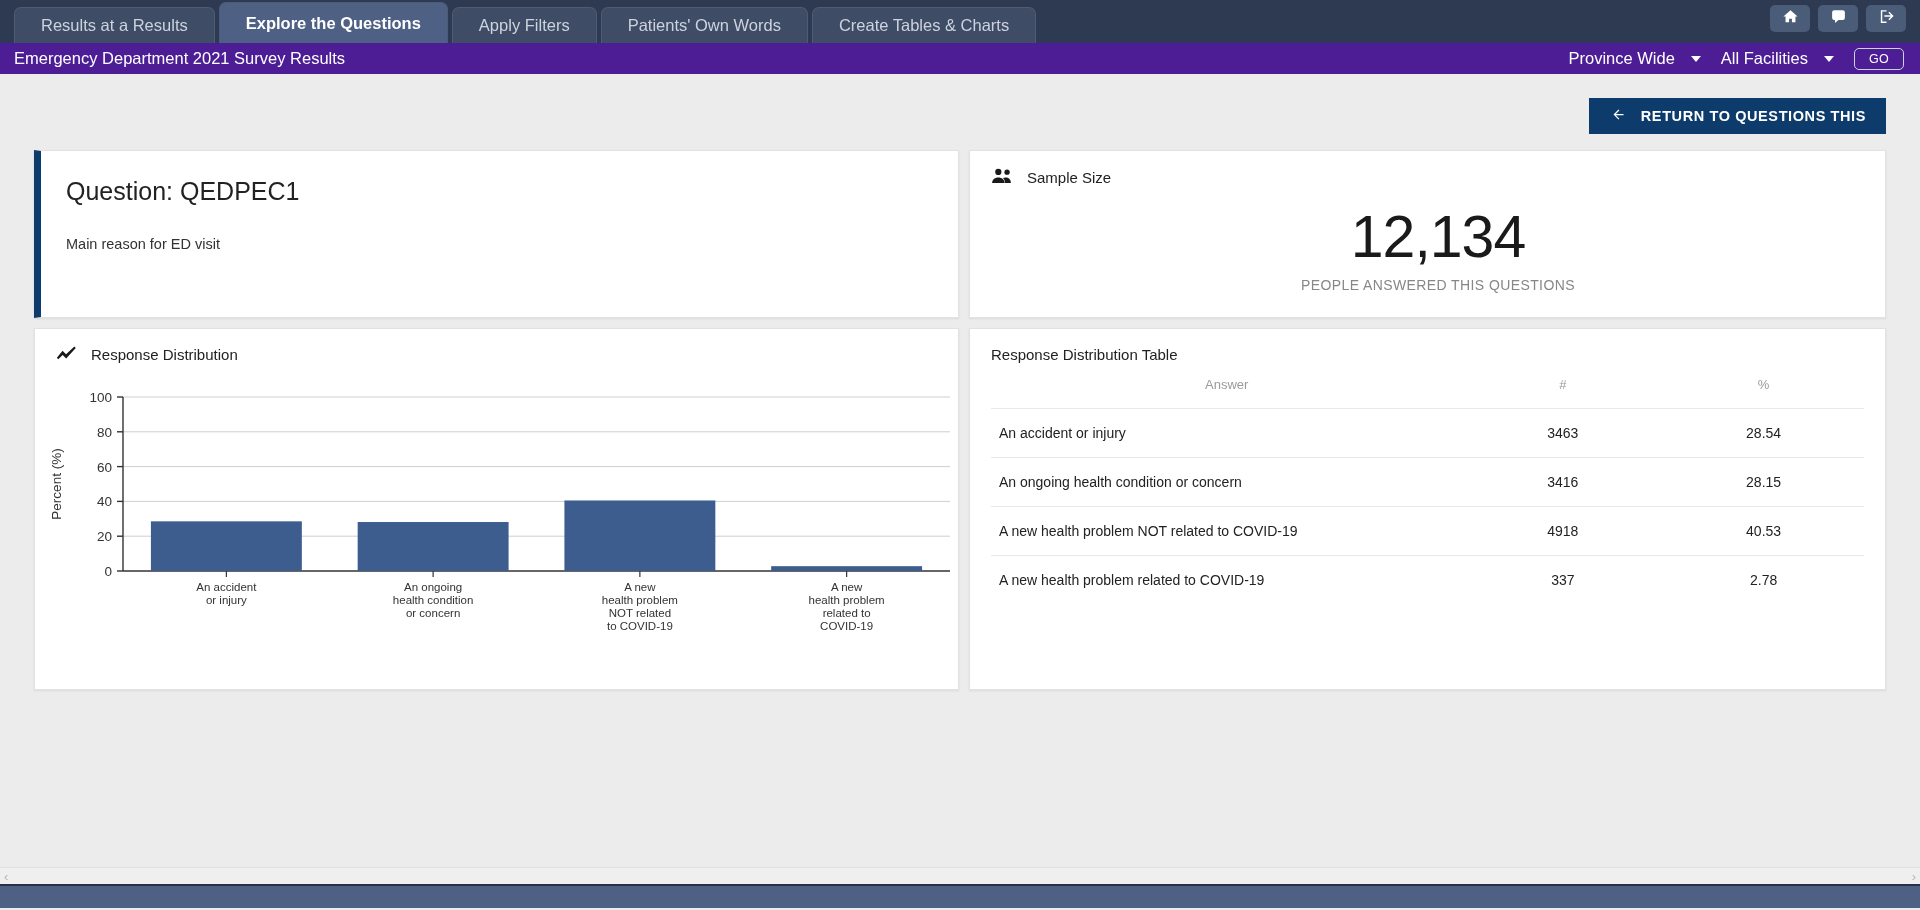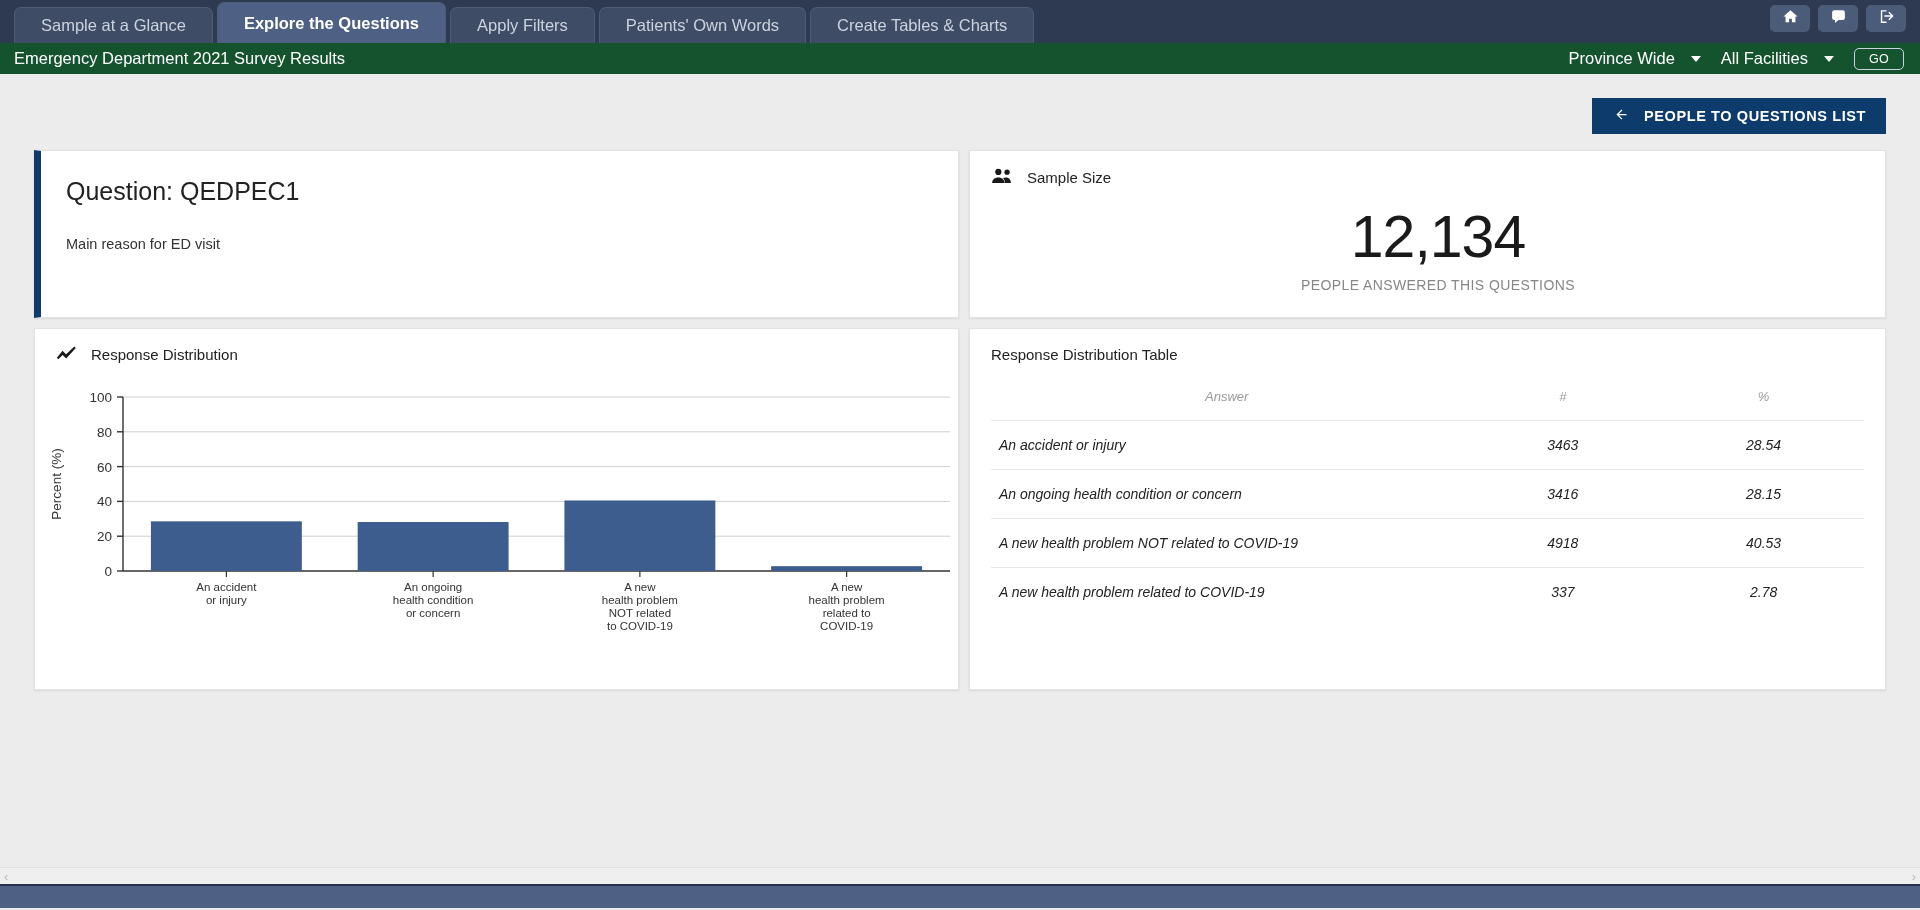--- a/index.html
+++ b/index.html
@@ -56,21 +56,21 @@
     background: #4b5c79;
     border-radius: 5px;
     display: flex; align-items: center; justify-content: center;
     cursor: pointer;
   }
   .icon-btn svg { fill: #ffffff; }
 
   
   .subbar {
     height: 31px;
-    background: #14532d;
+    background: #4c1d95;
     display: flex;
     align-items: center;
     padding: 0 16px 0 14px;
     color: #ffffff;
     font-size: 16.5px;
     justify-content: space-between;
   }
   .subbar-right { display: flex; align-items: center; gap: 20px; }
   .dropdown {
     display: flex; align-items: center; gap: 16px;
@@ -158,21 +158,21 @@
 
   .card.chart { height: 362px; margin-top: 10px; padding: 17px 0 0 21px; position: relative; }
   .card.table { height: 362px; margin-top: 10px; padding: 17px 0 0 21px; }
   .table-title { font-size: 15px; color: #222; }
 
   
   .chartbox { position: absolute; left: 0; top: 60px; width: 920px; height: 290px; }
   .chart-svg { display: block; }
 
   
-  table { width: calc(100% - 21px); border-collapse: collapse; margin-top: 26px; font-style: italic; }
+  table { width: calc(100% - 21px); border-collapse: collapse; margin-top: 14px; }
   th {
     font-size: 13px; color: #9a9a9a; font-weight: normal;
     padding-bottom: 16px; text-align: center;
   }
   th.answer-h { text-align: center; width: 54%; }
   th.num-h { width: 23%; }
   th.pct-h { width: 23%; }
   td {
     font-size: 14px; color: #222; padding: 16px 0;
     border-top: 1px solid #e8e8e8; text-align: center;
@@ -196,21 +196,21 @@
     background: #4e6084;
     border-top: 2px solid #253149;
   }
 </style>
 </head>
 <body>
 
 <div class="topbar">
   <div class="tabs" id="tablist">
       <div class="tab">
-        <span>Sample at a Glance</span>
+        <span>Results at a Results</span>
       </div>
       <div class="tab active">
         <span>Explore the Questions</span>
       </div>
       <div class="tab">
         <span>Apply Filters</span>
       </div>
       <div class="tab">
         <span>Patients' Own Words</span>
       </div>
@@ -260,21 +260,21 @@
 
 <div class="content">
 
   <div class="return-row">
     <button class="return-btn">
       <span>
         <svg width="19" height="15" viewBox="0 0 24 24">
             <path d="M20 11H7.8l5.6-5.6L12 4l-8 8 8 8 1.4-1.4L7.8 13H20v-2z"></path>
           </svg>
       </span>
-      <span>PEOPLE TO QUESTIONS LIST</span>
+      <span>RETURN TO QUESTIONS THIS</span>
     </button>
   </div>
 
   <div class="grid">
 
     <div class="col-left">
 
       <div class="card question">
         <div class="q-title">Question: QEDPEC1</div>
         <div class="q-sub">Main reason for ED visit</div>

